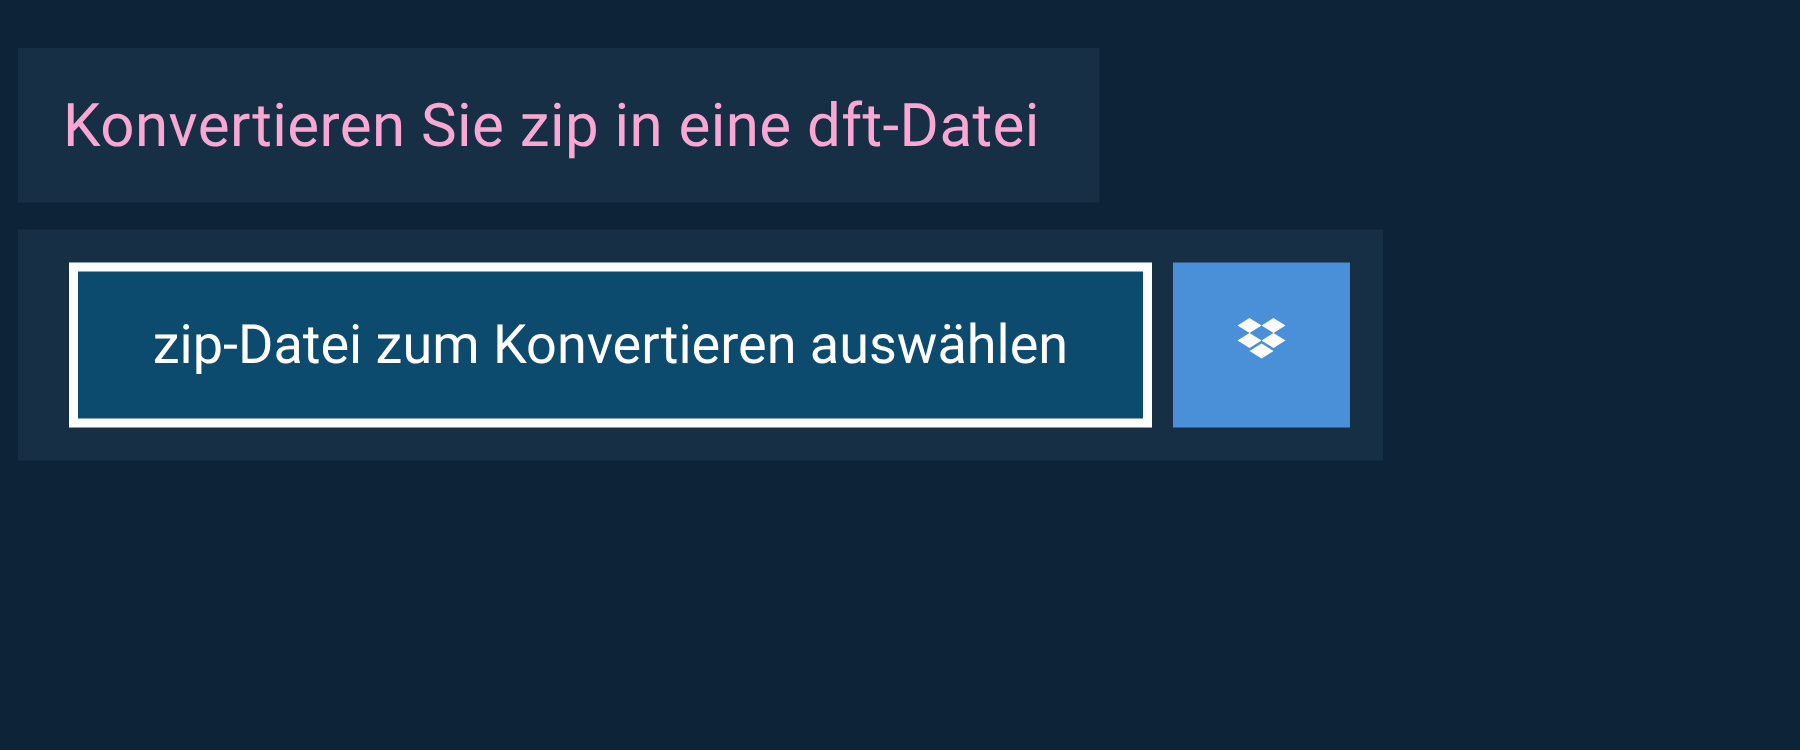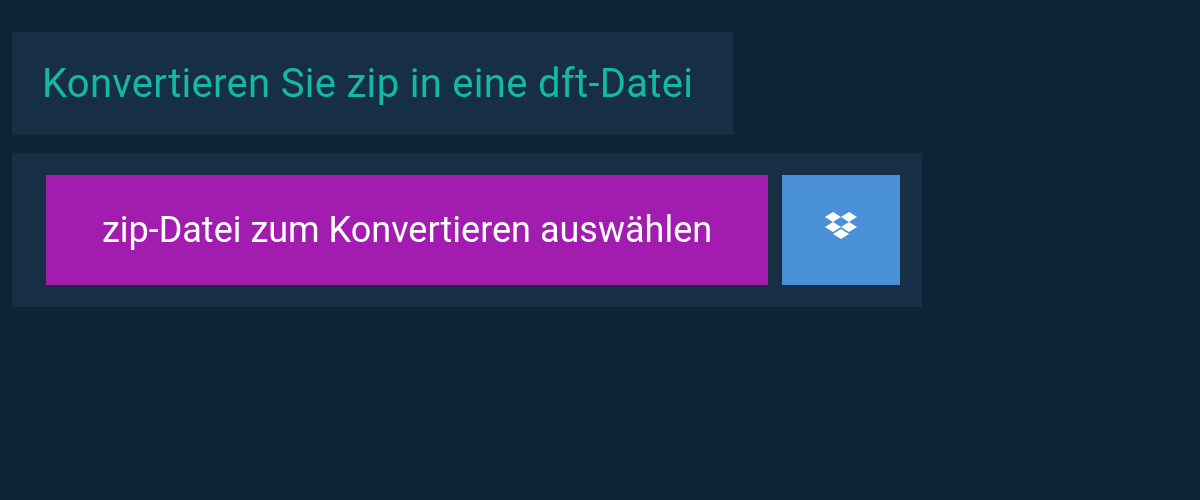--- a/index.html
+++ b/index.html
@@ -15,38 +15,38 @@
       overflow: hidden;
     }
     .header-bar {
       background-color: #162f45;
       display: inline-block;
       padding: 28px 40px 28px 30px;
       margin-top: 32px;
       margin-left: 12px;
     }
     .header-title {
-      color: #14b8a6;
+      color: #f9a8d4;
       font-size: 40px;
       font-weight: 400;
       letter-spacing: 0.3px;
     }
     .upload-section {
       background-color: #162f45;
       margin-left: 12px;
       margin-top: 18px;
       padding: 22px 22px;
       display: inline-flex;
       align-items: stretch;
       gap: 14px;
       width: 910px;
     }
     .select-file-button {
-      background-color: #a21caf;
-      border: 6px solid #a21caf;
+      background-color: #0c4a6e;
+      border: 6px solid #ffffff;
       color: #ffffff;
       font-size: 36px;
       font-weight: 400;
       padding: 28px 48px;
       cursor: pointer;
       display: flex;
       align-items: center;
       justify-content: center;
       flex: 1;
       margin-left: 12px;

